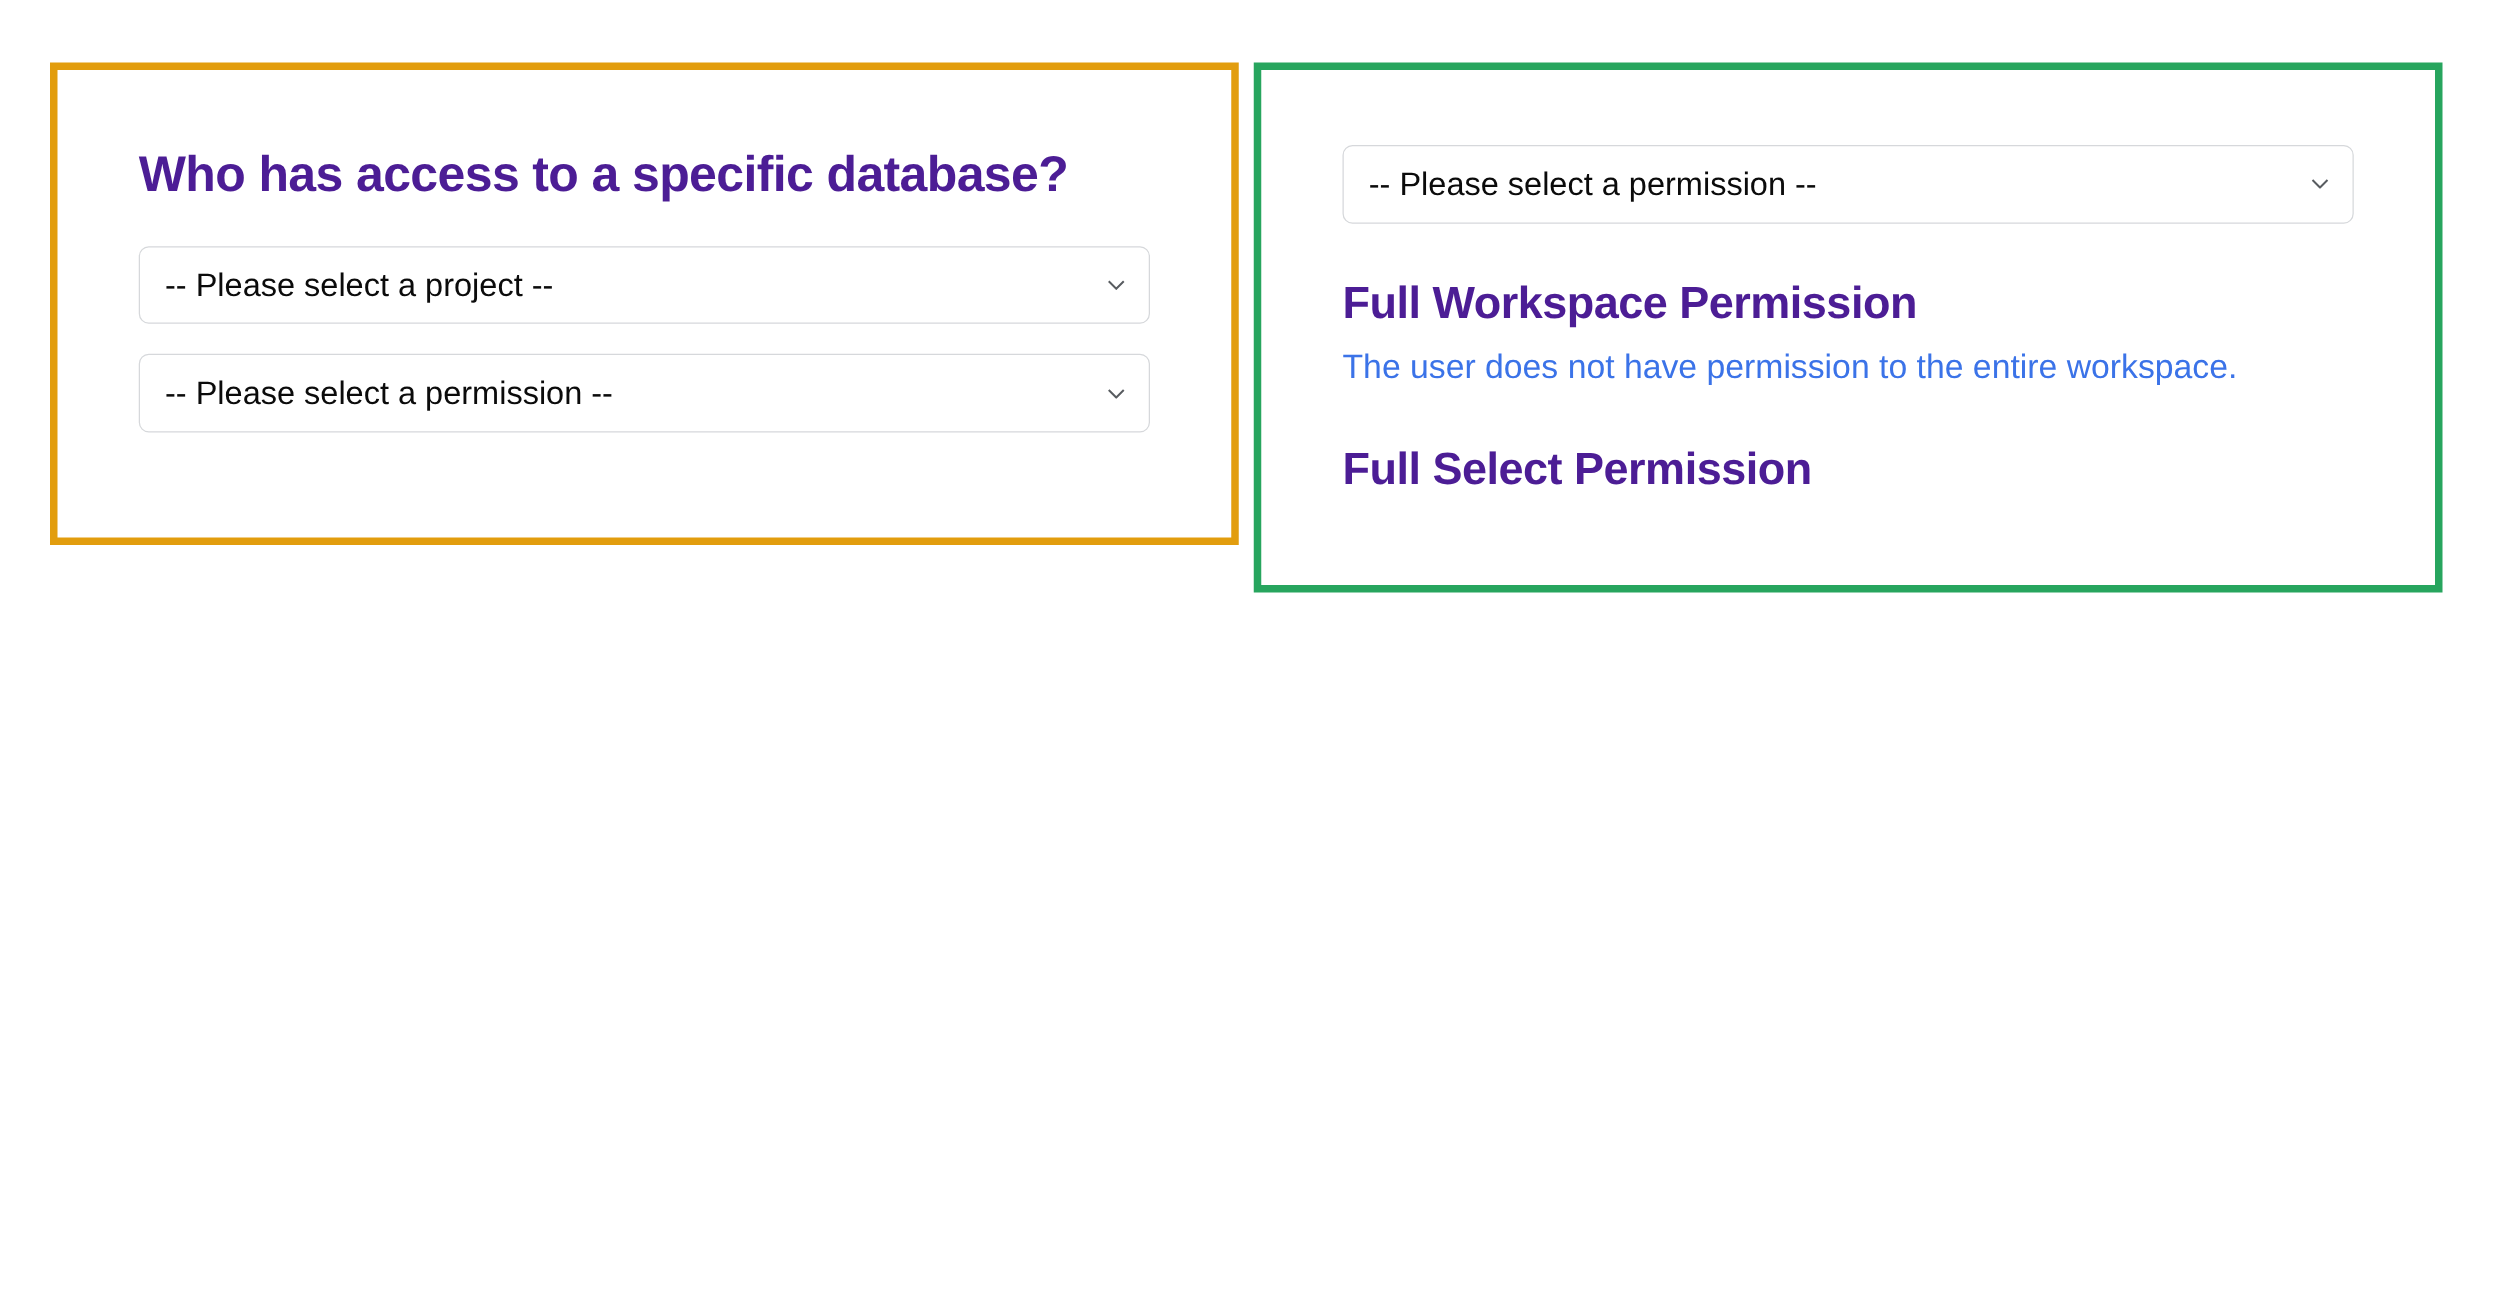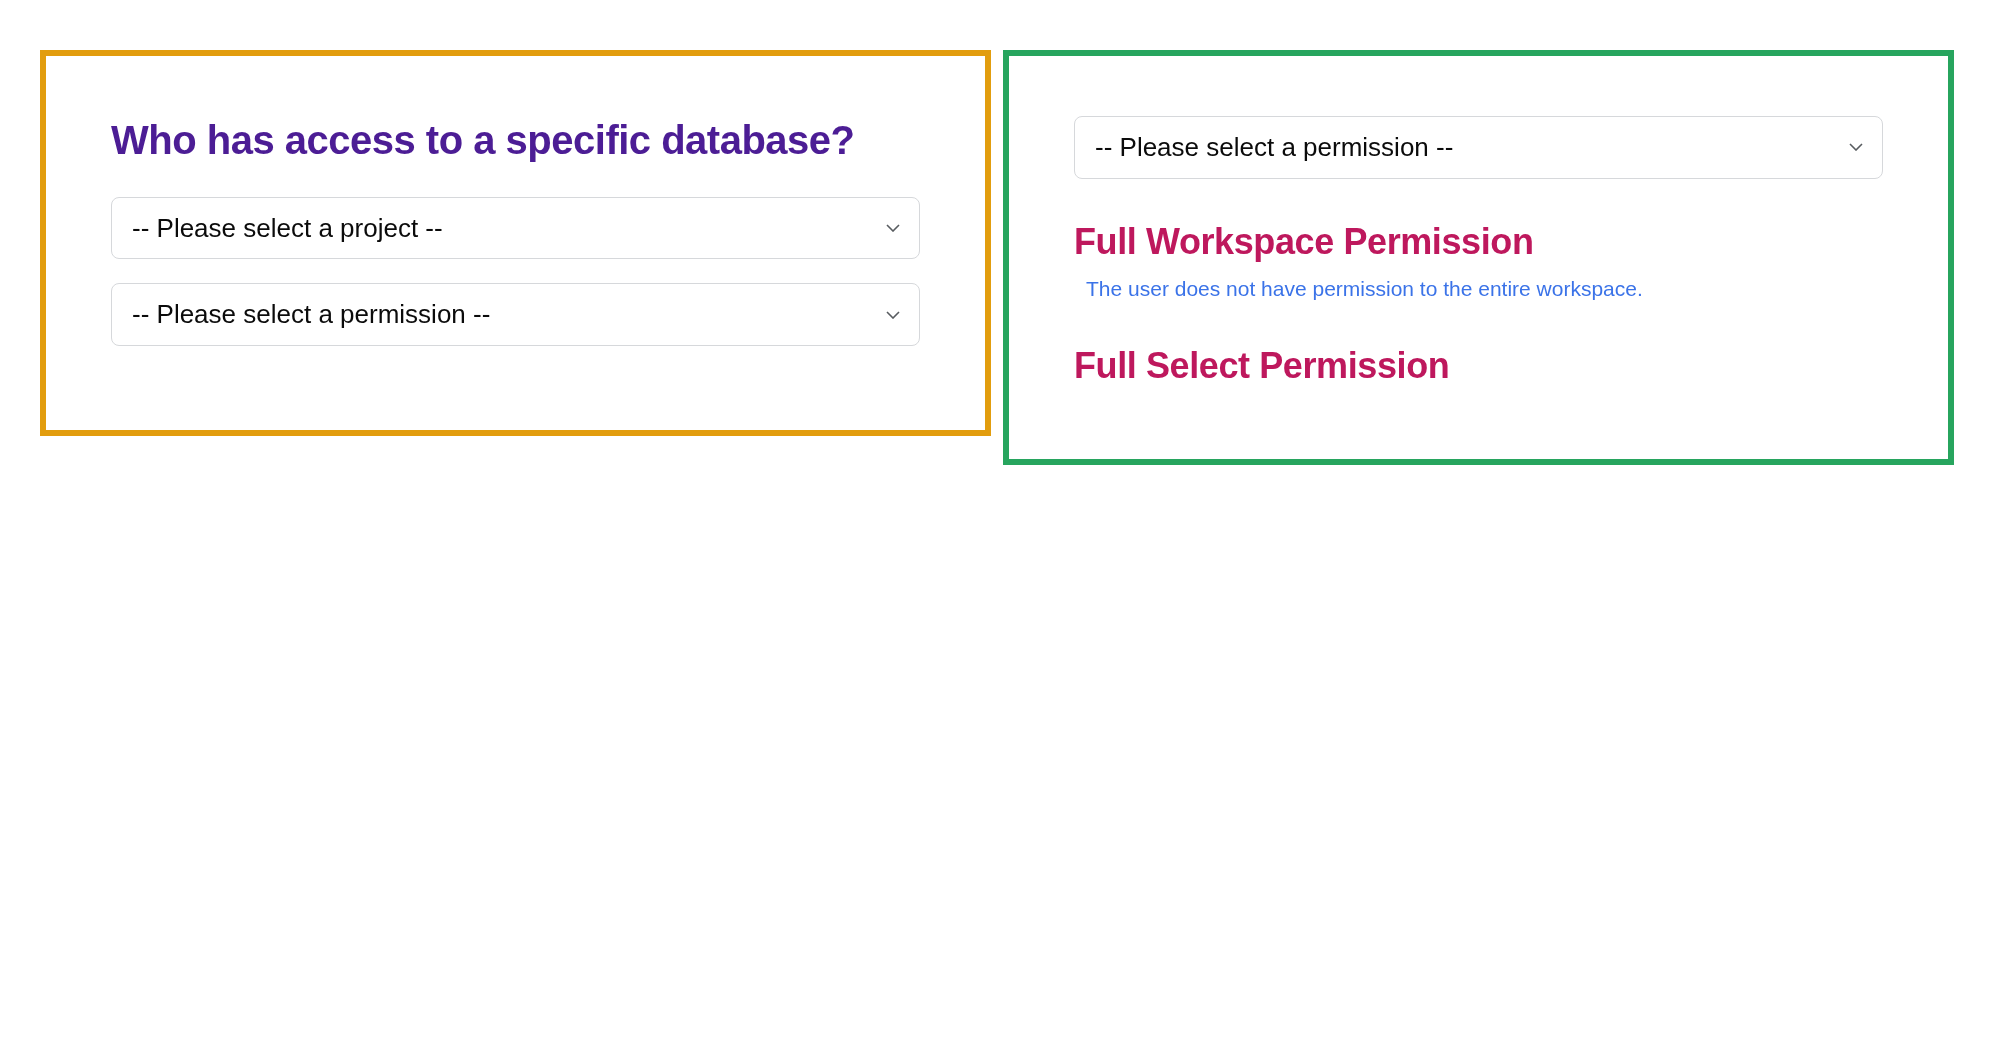--- a/index.html
+++ b/index.html
@@ -69,32 +69,31 @@
     .chevron svg {
       width: 14px;
       height: 8px;
       stroke: #585c60;
       stroke-width: 1.6;
       fill: none;
     }
     .section-heading {
       font-size: 36px;
       font-weight: 700;
-      color: #be185d;
+      color: #4c1d95;
       letter-spacing: -0.4px;
       margin-top: 42px;
       margin-bottom: 12px;
     }
     .section-text {
-      font-size: 21px;
+      font-size: 27px;
       font-weight: 400;
       color: #3b73e8;
       line-height: 1.38;
       margin-bottom: 16px;
-      margin-left: 12px;
     }
   </style>
 </head>
 <body>
 
 <div class="panel panel-left">
   <h2 class="panel-title">Who has access to a specific database?</h2>
 
   <div class="select-wrap">
     <select class="select">

